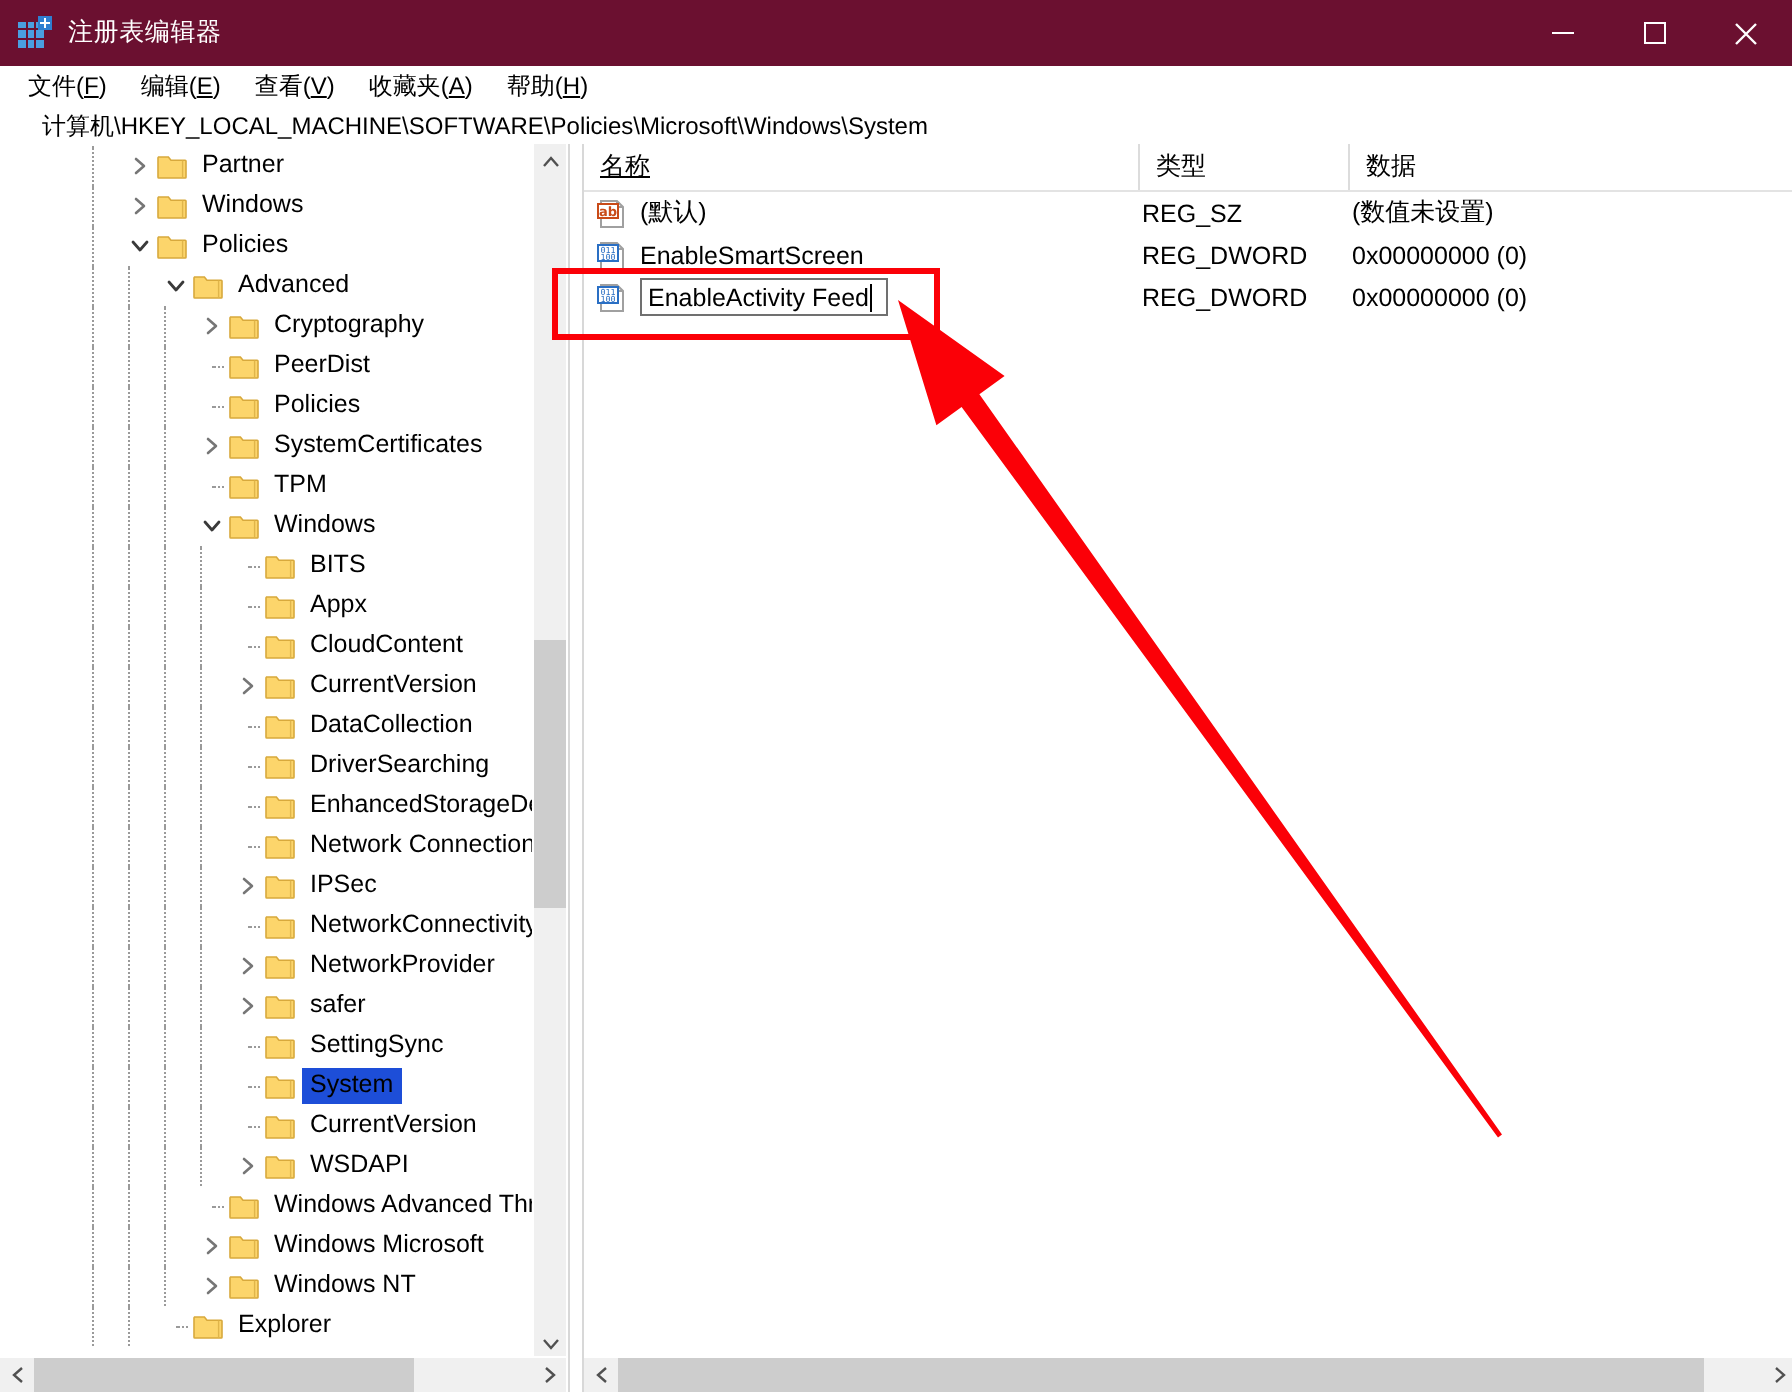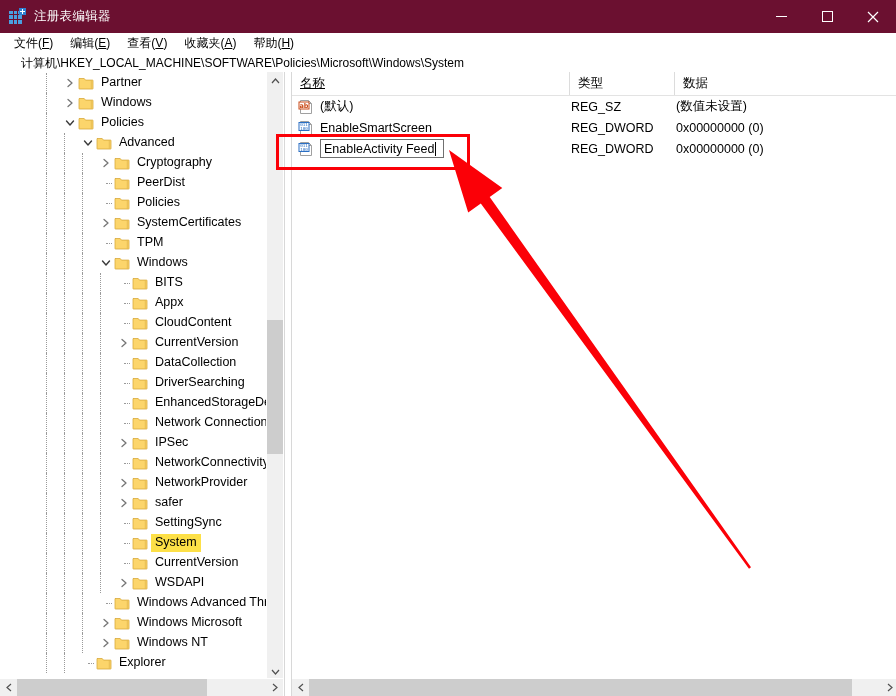--- a/index.html
+++ b/index.html
@@ -163,21 +163,21 @@
     position: relative;
     padding-left: 24px;
   }
   .tree-row .label {
     font-size: 12.5px;
     padding: 1px 4px 2px 4px;
     line-height: 15px;
     color: #000;
   }
   .tree-row.selected .label {
-    background: #fde047;
+    background: #1d4ed8;
   }
   .twisty {
     width: 16px;
     height: 20px;
     flex: none;
     display: flex;
     align-items: center;
     justify-content: center;
   }
   .twisty svg { display: block; }

